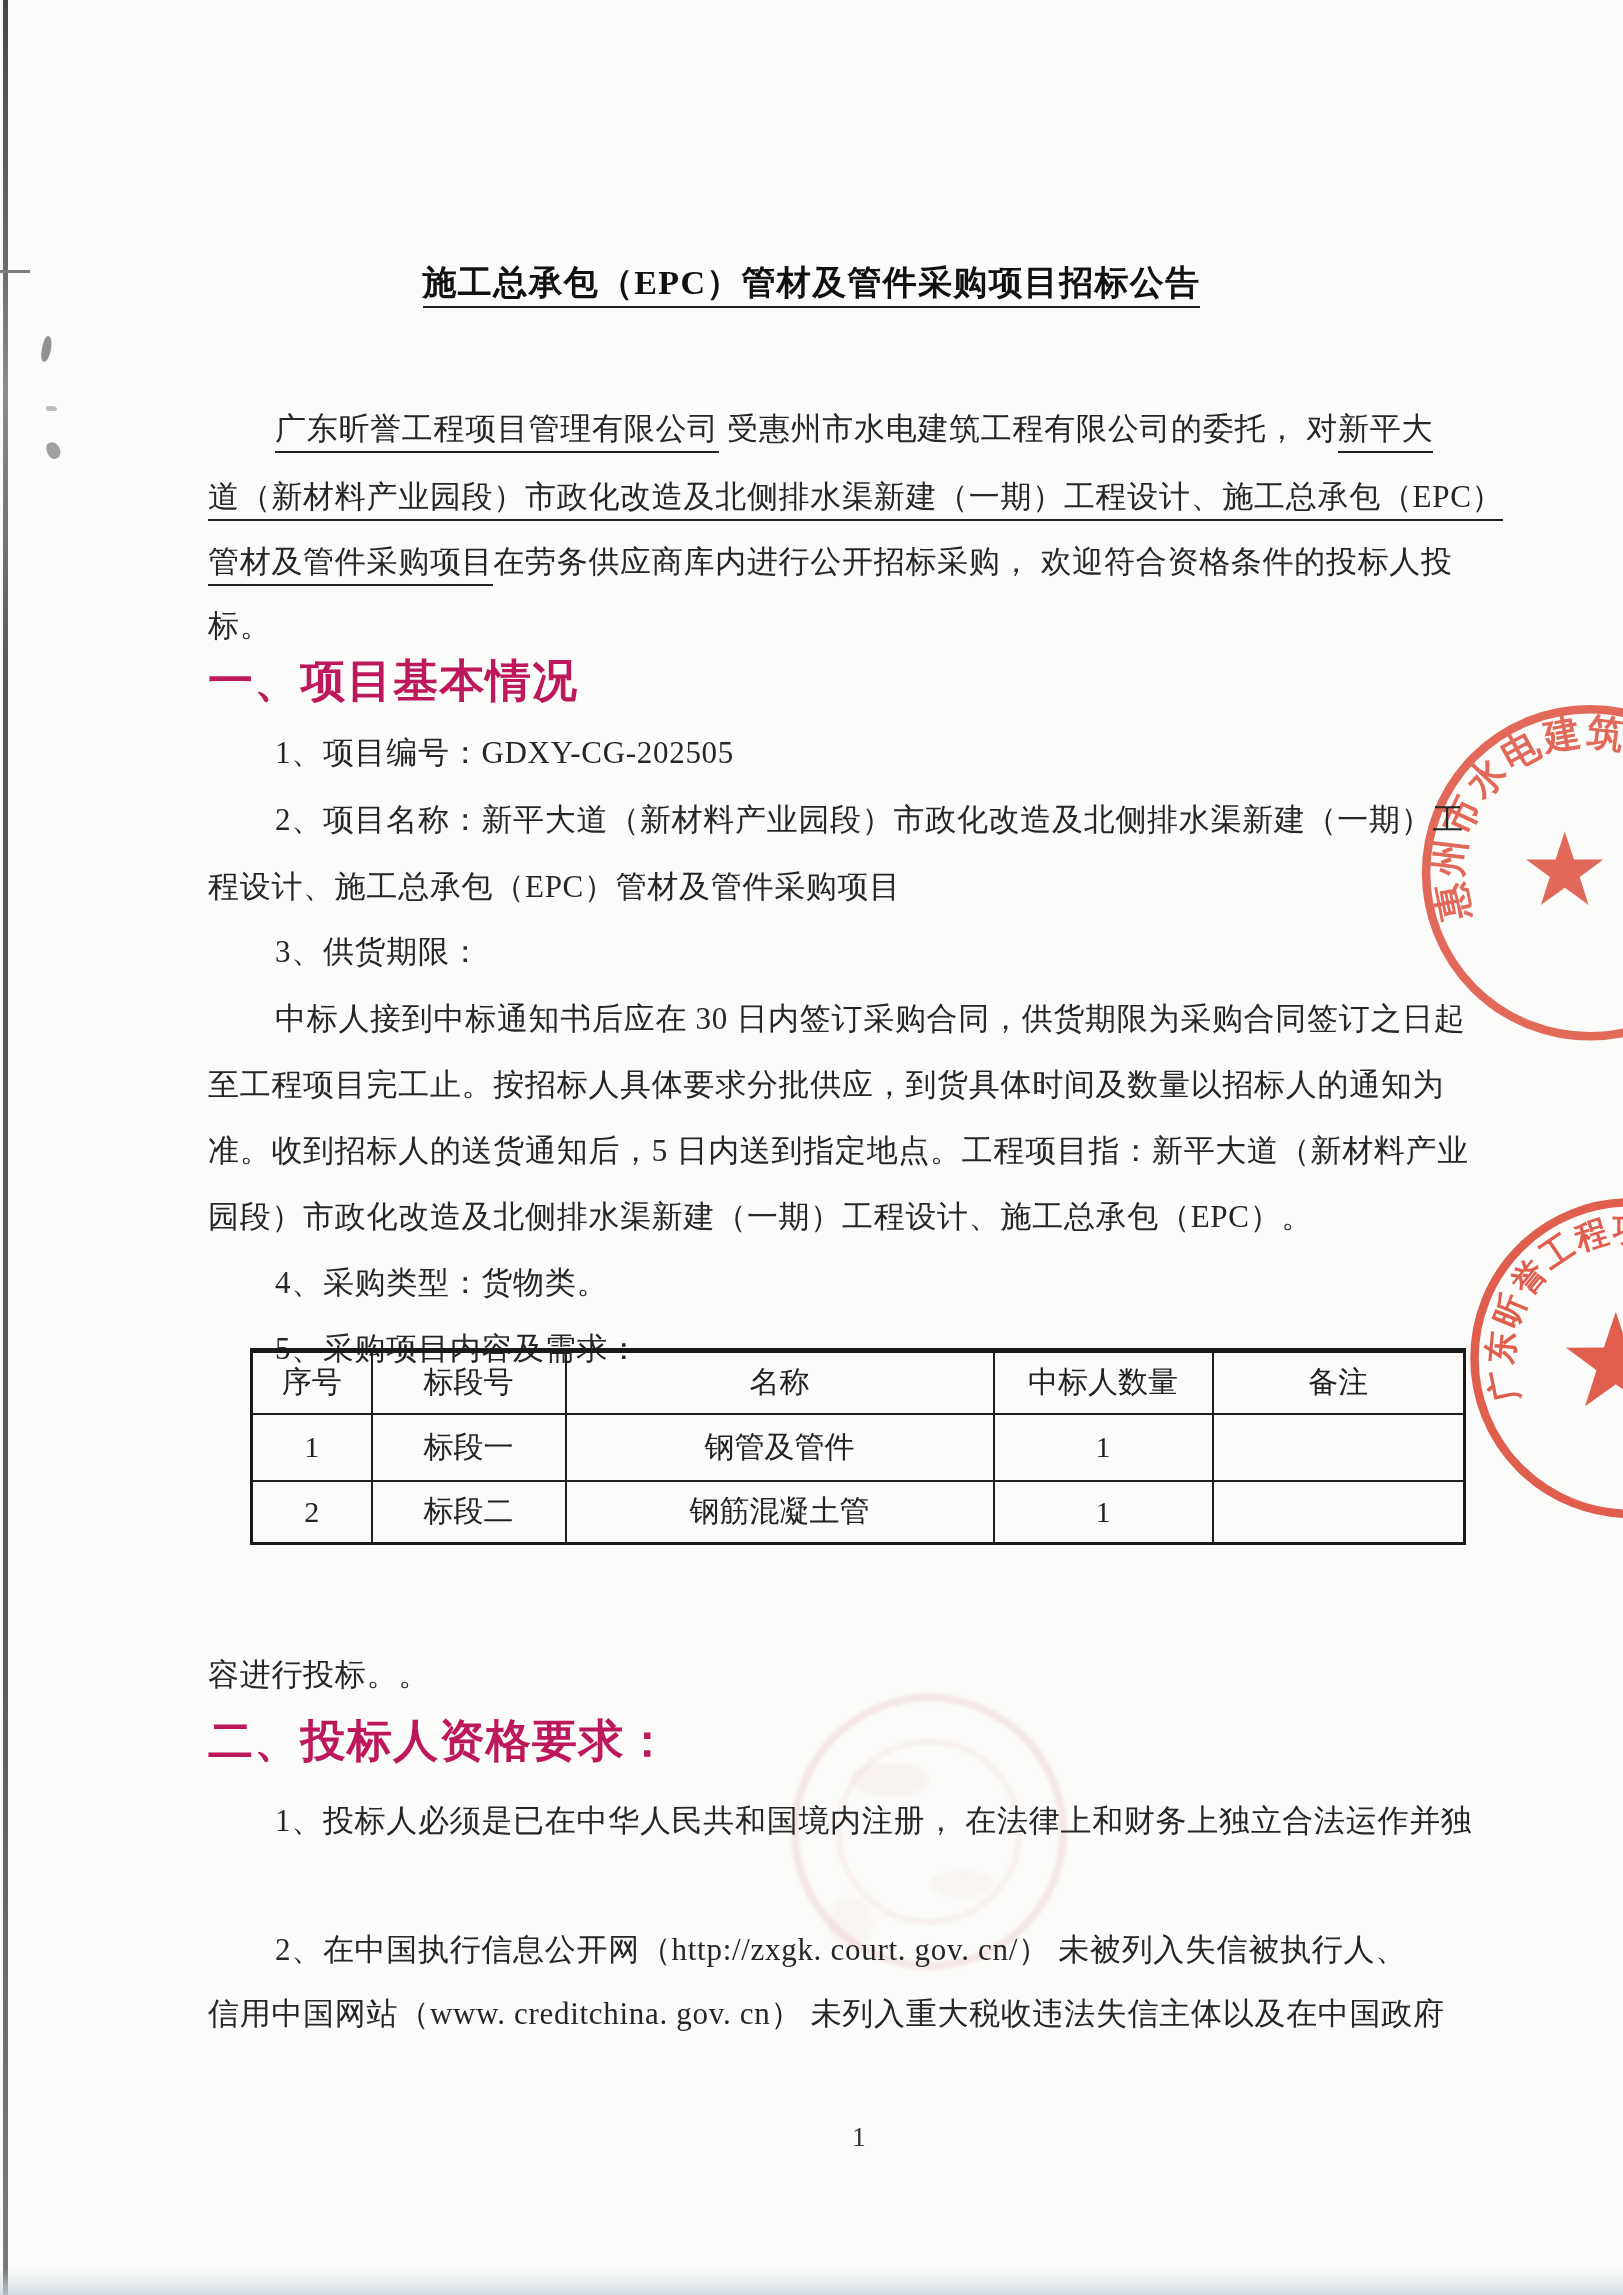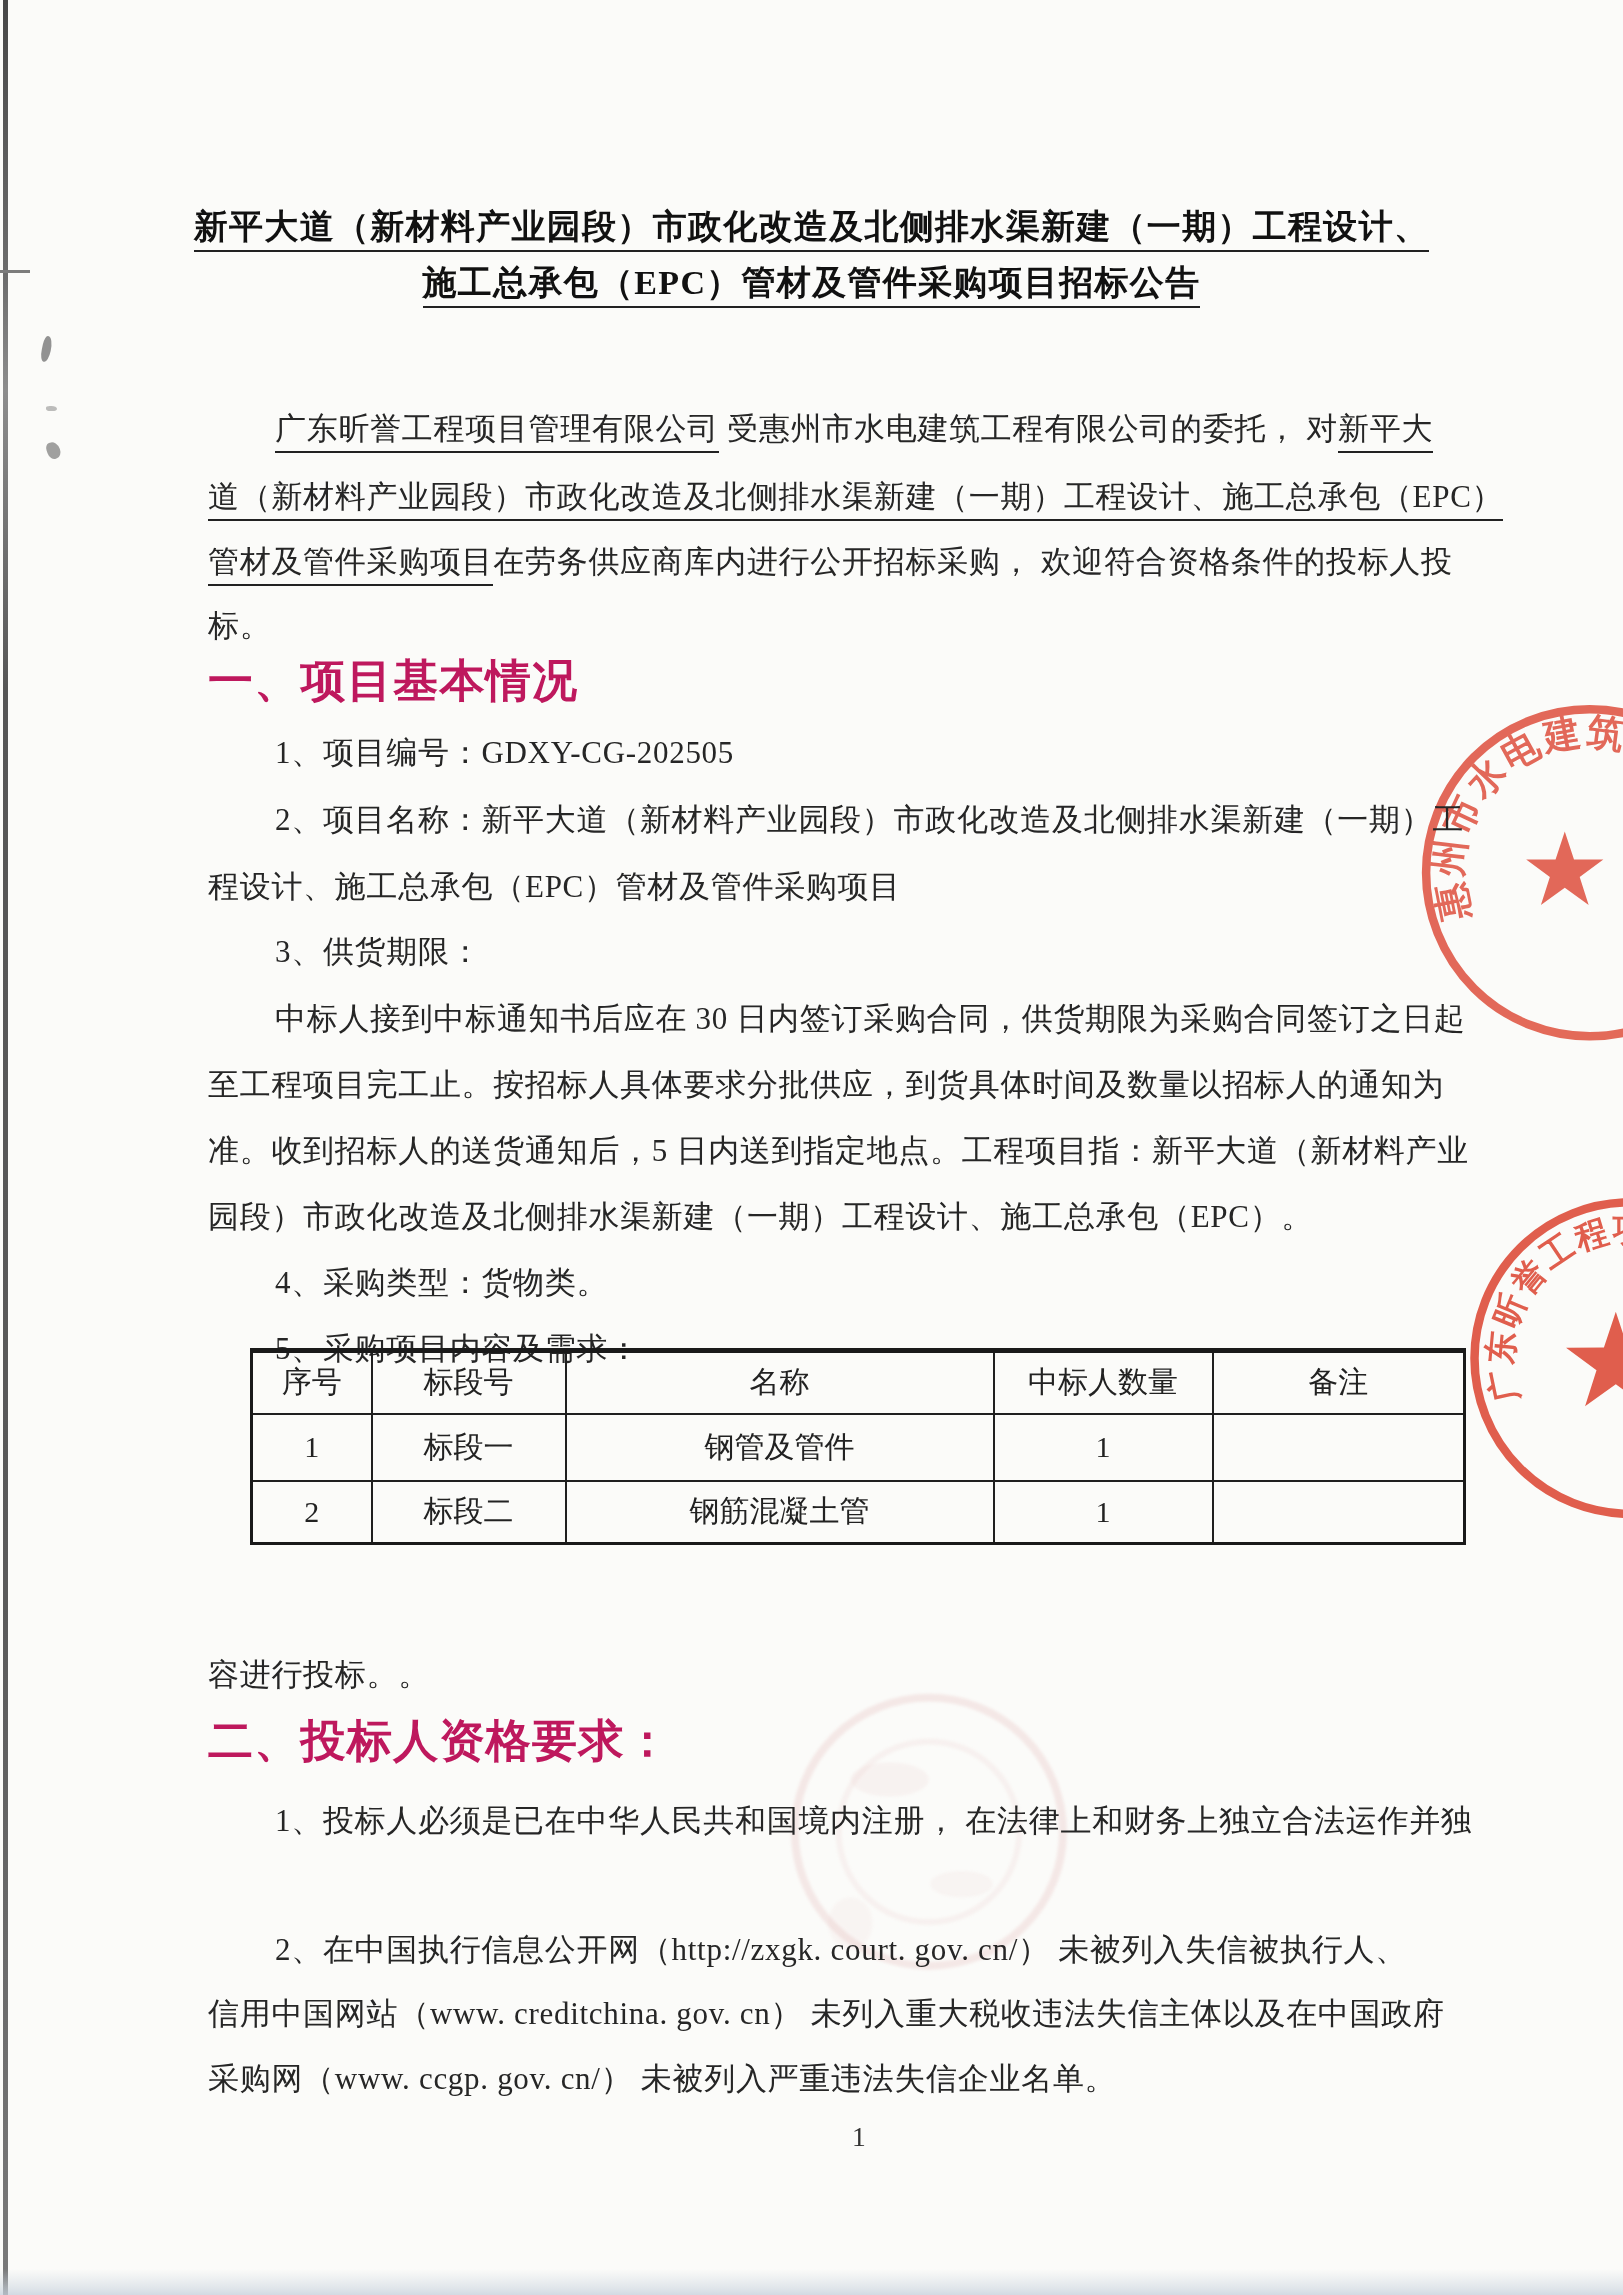--- a/index.html
+++ b/index.html
@@ -112,21 +112,20 @@
       <defs>
         <path id="arc2" d="M 2323 2138 A 180 180 0 1 1 2661 2138" fill="none"></path>
       </defs>
       <text font-size="52" font-weight="bold" fill="#dd4936" style="font-family:'Liberation Serif','DejaVu Serif',serif;letter-spacing:4px;">
         <textPath href="#arc2" startOffset="0" textLength="745" lengthAdjust="spacingAndGlyphs">广东昕誉工程项目管理有限公司</textPath>
       </text>
       <polygon fill="#dd4936" points="2470,2005 2488.2,2059.9 2546.1,2060.3 2499.5,2094.6 2517,2149.7 2470,2116 2423,2149.7 2440.5,2094.6 2393.9,2060.3 2451.8,2059.9"></polygon>
     </g>
   </svg>
 
-  <div class="title-line" style="top:205px;"><span class="u">新平大道（新材料产业园段）市政化改造及北侧排水渠新建（一期）工程设计、</span></div>
   <div class="title-line" style="top:261px;"><span class="u">施工总承包（EPC）管材及管件采购项目招标公告</span></div>
 
   <div class="line ind" style="top:381px;"><span class="u">广东昕誉工程项目管理有限公司</span><span> 受惠州市水电建筑工程有限公司的委托， 对</span><span class="u">新平大</span></div>
   <div class="line lm" style="top:449px;"><span class="u">道（新材料产业园段）市政化改造及北侧排水渠新建（一期）工程设计、施工总承包（EPC）</span></div>
   <div class="line lm" style="top:514px;"><span class="u">管材及管件采购项目</span><span>在劳务供应商库内进行公开招标采购， 欢迎符合资格条件的投标人投</span></div>
   <div class="line lm" style="top:578px;">标。</div>
 
   <div class="line lm heading" style="top:634px;">一、项目基本情况</div>
   <div class="line ind" style="top:705px;">1、项目编号：GDXY-CG-202505</div>
   <div class="line ind" style="top:772px;">2、项目名称：新平大道（新材料产业园段）市政化改造及北侧排水渠新建（一期）工</div>
@@ -171,18 +170,17 @@
     </tr>
   </tbody>
     </table>
 
   <div class="line lm" style="top:1627px;">容进行投标。。</div>
 
   <div class="line lm heading" style="top:1694px;">二、投标人资格要求：</div>
   <div class="line ind" style="top:1773px;">1、投标人必须是已在中华人民共和国境内注册， 在法律上和财务上独立合法运作并独</div>
   <div class="line ind" style="top:1902px;">2、在中国执行信息公开网（http://zxgk. court. gov. cn/） 未被列入失信被执行人、</div>
   <div class="line lm" style="top:1966px;">信用中国网站（www. creditchina. gov. cn） 未列入重大税收违法失信主体以及在中国政府</div>
-  <div class="line lm" style="top:2031px;">采购网（www. ccgp. gov. cn/） 未被列入严重违法失信企业名单。</div>
 
   <div class="pageno">1</div>
 
 </div>
 
 
 </body></html>

